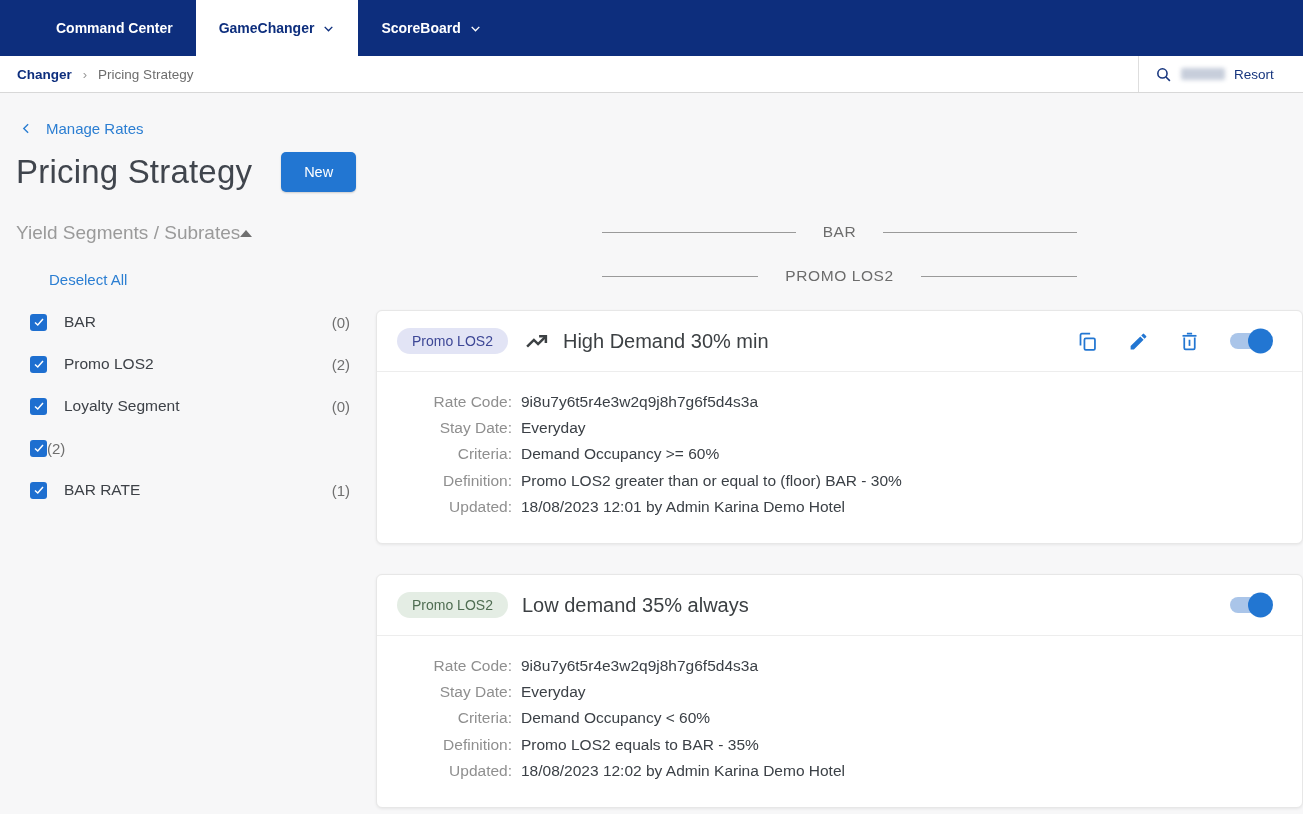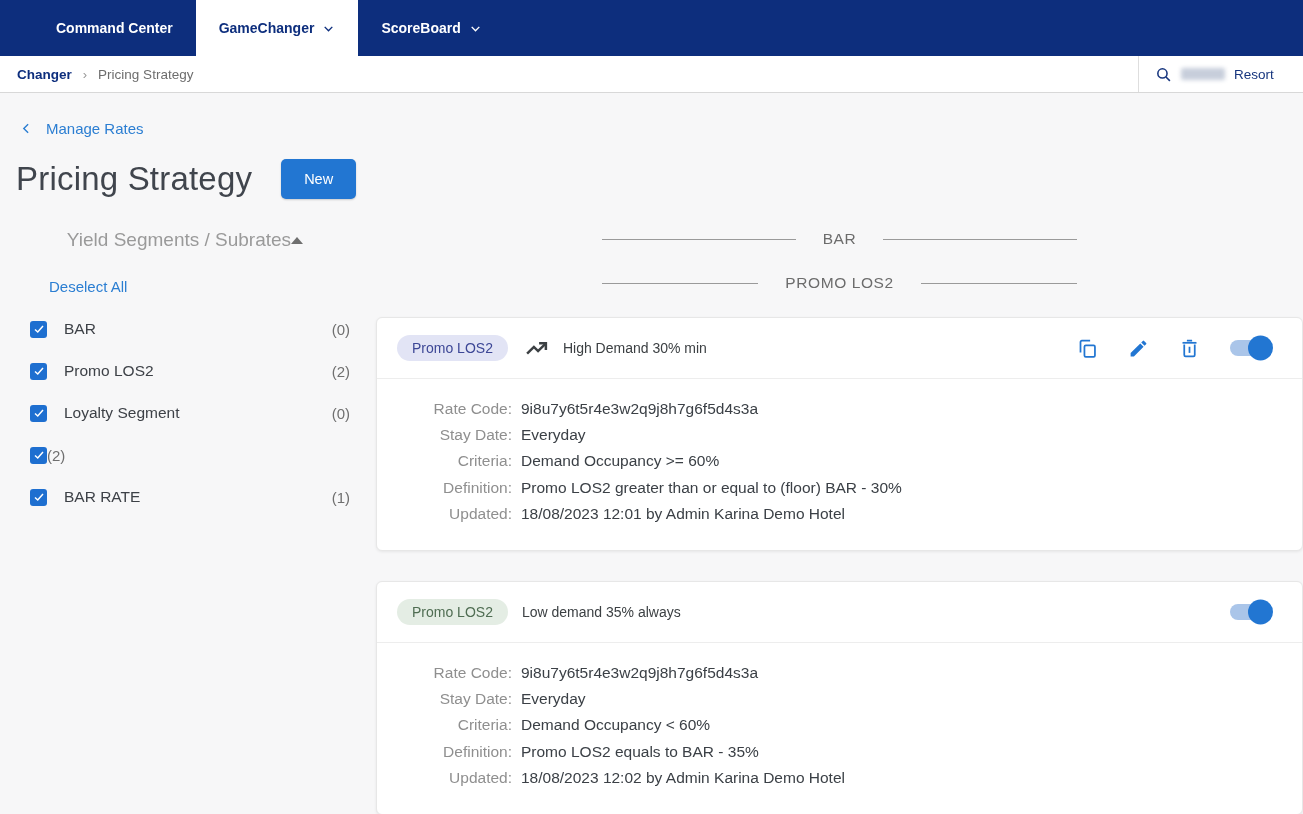--- a/index.html
+++ b/index.html
@@ -21,33 +21,33 @@
   .crumb-sep { color:#999; font-size:13px; }
   .crumb-cur { color:#6d6d6d; }
   .searchbox { display:flex; align-items:center; gap:9px; border-left:1px solid #dedede;
                padding:0 10px 0 16px; height:100%; min-width:165px; cursor:pointer; }
   .searchbox svg { width:17px; height:17px; stroke:#16357e; stroke-width:2.2; fill:none; }
   .redacted { width:44px; height:12px; background:#c7cedb; border-radius:2px; filter:blur(2px); }
   .search-label { color:#16357e; font-size:13.5px; }
 
   
   .content { padding-left:16px; }
-  .backlink { display:inline-flex; align-items:center; gap:13px; margin:27px 0 14px 4px;
+  .backlink { display:inline-flex; align-items:center; gap:13px; margin:27px 0 7px 4px;
               color:#2b7ed2; font-size:15px; cursor:pointer; }
   .backlink svg { width:13px; height:13px; stroke:#2b7ed2; stroke-width:2.6; fill:none; }
   .titlerow { display:flex; align-items:center; gap:29px; margin-top:8px; }
   .page-title { font-size:33px; font-weight:500; color:#40454d; letter-spacing:0.2px; }
   .new-btn { background:#2276d2; color:#fff; border:none; border-radius:5px;
              font-size:14.5px; font-family:inherit; padding:12px 23px; cursor:pointer;
              box-shadow:0 1px 2px rgba(0,0,0,0.18); }
 
   
   .columns { display:flex; margin-top:24px; align-items:flex-start; }
   .leftcol { width:360px; flex:none; }
-  .lc-head { display:flex; align-items:center; justify-content:center;
+  .lc-head { display:flex; align-items:center; justify-content:flex-start;
              padding:6px 22px 0 0; }
   .lc-title { color:#9a9a9a; font-size:19px; }
   .caret-up { width:0; height:0; border-left:6px solid transparent; border-right:6px solid transparent;
               border-bottom:7px solid #6f6f6f; cursor:pointer; }
   .deselect { display:inline-block; margin:27px 0 0 33px; color:#2b7ed2; font-size:15px; cursor:pointer; }
   .seg-list { margin-top:12px; }
   .seg-item { display:flex; align-items:center; height:42px; padding:0 26px 0 14px; cursor:pointer; }
   .checkbox { width:17px; height:17px; background:#1e6fd0; border-radius:3px; flex:none;
               display:flex; align-items:center; justify-content:center; }
   .checkbox svg { width:12px; height:12px; stroke:#fff; stroke-width:3; fill:none; }
@@ -64,21 +64,21 @@
 
   .card { background:#fff; border:1px solid #e7e7e7; border-radius:6px;
           box-shadow:0 1px 3px rgba(0,0,0,0.07); margin:16px 0 30px 0; }
   .card-head { display:flex; align-items:center; min-height:61px; padding:14px 20px;
                border-bottom:1px solid #ededed; }
   .badge { font-size:14px; padding:5px 15px; border-radius:15px; white-space:nowrap; }
   .badge.indigo { background:#e2e4f5; color:#3d4796; }
   .badge.green  { background:#e4ede4; color:#4f6d52; }
   .trend-icon { margin-left:16px; display:flex; }
   .trend-icon svg { width:25px; height:25px; stroke:#3c4043; stroke-width:2.4; fill:none; }
-  .card-title { margin-left:14px; font-size:14px; color:#3c4043; }
+  .card-title { margin-left:14px; font-size:20px; color:#3c4043; }
   .card-actions { margin-left:auto; display:flex; align-items:center; gap:30px; padding-right:12px; }
   .icon-btn { background:none; border:none; color:#2276d2; cursor:pointer; display:flex; padding:0; }
   .icon-btn svg { width:21px; height:21px; }
   .toggle { width:40px; height:16px; background:#aac5e9; border-radius:8px; position:relative; cursor:pointer; }
   .toggle .knob { position:absolute; right:-3px; top:50%; transform:translateY(-50%);
                   width:25px; height:25px; border-radius:50%; background:#2276d2; }
 
   .card-body { padding:17px 20px 23px 0; }
   .field-row { display:flex; line-height:26.2px; font-size:15.5px; }
   .f-label { width:135px; flex:none; text-align:right; color:#8f8f8f; }

